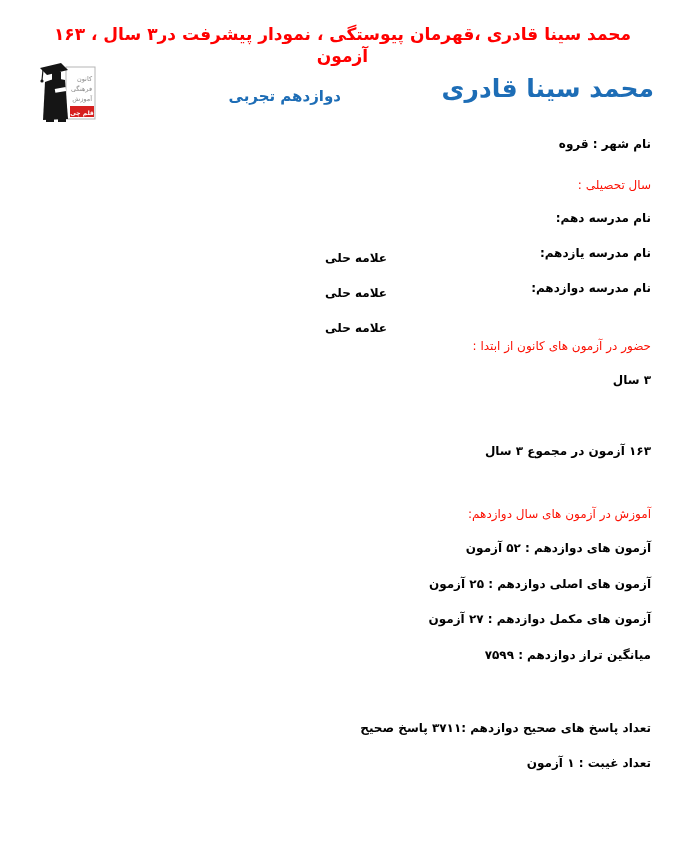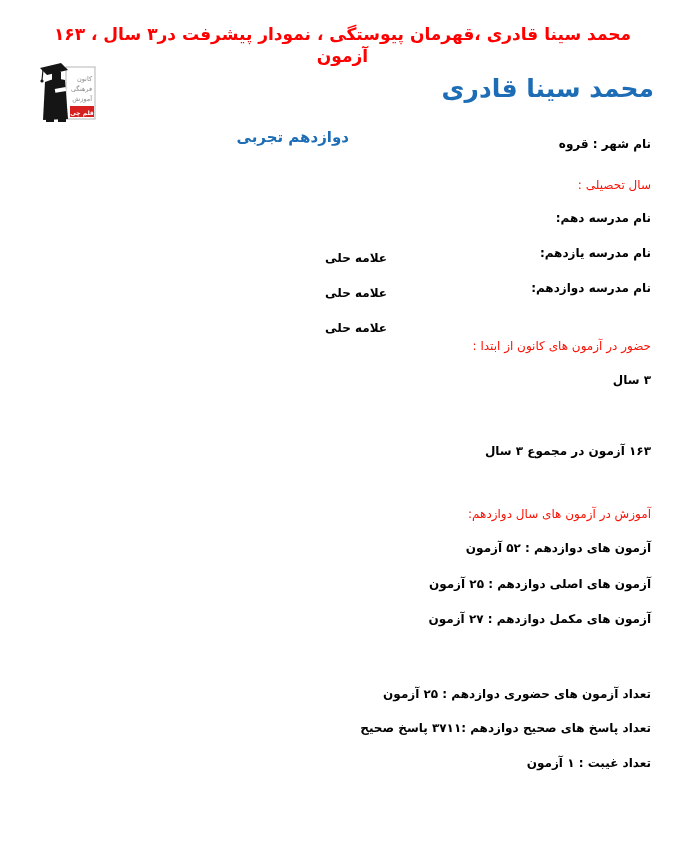--- a/index.html
+++ b/index.html
@@ -29,23 +29,23 @@
   .logo svg{display:block;}
   .logo-line{font-size:6.5px;fill:#8a8a8a;}
   .brand-box{fill:var(--brand-red);}
   .brand-text{font-size:6px;fill:#ffffff;font-weight:bold;}
   .student-name{
     position:absolute;top:74px;right:25px;
     direction:rtl;color:var(--name-blue);
     font-weight:800;font-size:25px;white-space:nowrap;
   }
   .grade{
-    position:absolute;top:87px;right:330px;
+    position:absolute;top:87px;right:338px;
     direction:rtl;color:var(--name-blue);
-    font-weight:700;font-size:15px;white-space:nowrap;margin-top:41px;
+    font-weight:700;font-size:15px;white-space:nowrap;
   }
   .line{
     position:absolute;right:28px;left:28px;
     direction:rtl;text-align:right;
     color:var(--text-black);
     font-weight:700;font-size:12px;white-space:nowrap;
   }
   .line.red{
     color:var(--heading-red);
     font-weight:400;font-size:12px;
@@ -120,17 +120,17 @@
   <div class="line school-value t-s3">علامه حلی</div>
 
   <div class="line red t-h2">حضور در آزمون های کانون از ابتدا :</div>
   <div class="line t-o1">۳ سال</div>
   <div class="line t-o3">۱۶۳ آزمون در مجموع ۳ سال</div>
 
   <div class="line red t-h3">آموزش در آزمون های سال دوازدهم:</div>
   <div class="line t-g1">آزمون های دوازدهم : ۵۲ آزمون</div>
   <div class="line t-g2">آزمون های اصلی دوازدهم : ۲۵ آزمون</div>
   <div class="line t-g3">آزمون های مکمل دوازدهم : ۲۷ آزمون</div>
-  <div class="line t-g5">تعداد آزمون های حضوری دوازدهم : ۲۵ آزمون</div>
+  <div class="line t-g4">میانگین تراز دوازدهم : ۷۵۹۹</div>
   <div class="line t-g6">تعداد پاسخ های صحیح دوازدهم :۳۷۱۱ پاسخ صحیح</div>
   <div class="line t-g7">تعداد غیبت : ۱ آزمون</div>
 
 </div>
 
 </body></html>

